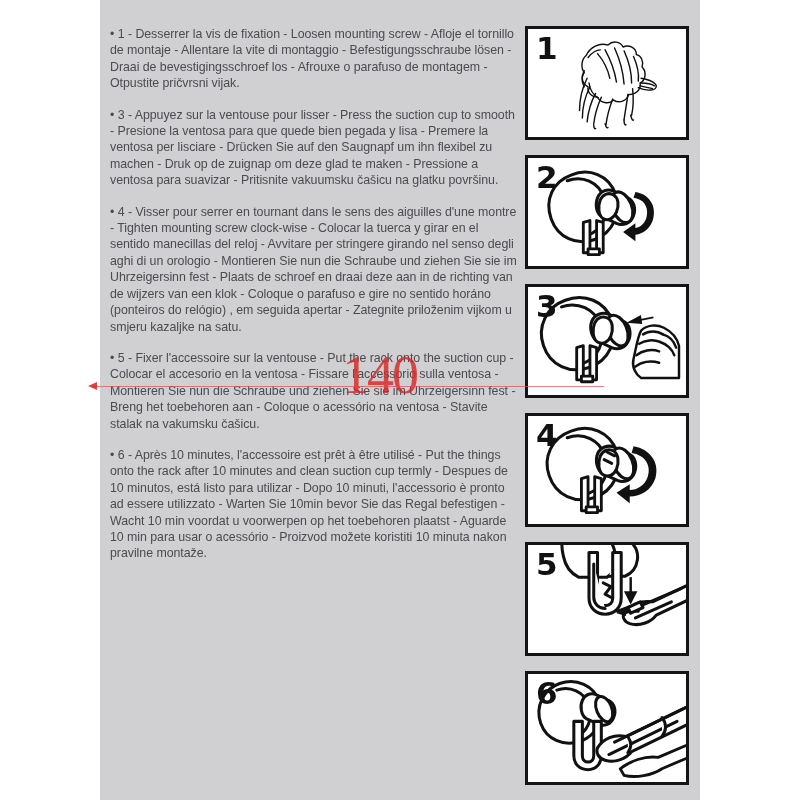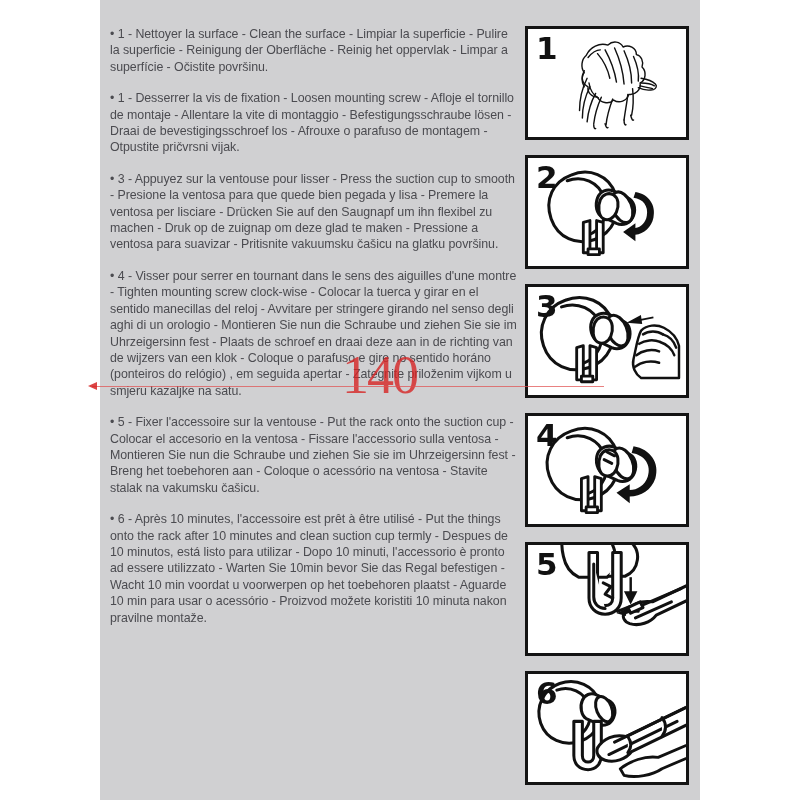--- a/index.html
+++ b/index.html
@@ -115,23 +115,20 @@
   }
 </style>
 </head>
 <body>
 
 <div id="page">
 
   <div id="gray-panel"></div>
 
   <div id="instructions-column">
-    <div class="instruction-block">
-      <p>• 1 - Nettoyer la surface - Clean the surface - Limpiar la superficie - Pulire la superficie - Reinigung der Oberfläche - Reinig het oppervlak - Limpar a superfície - Očistite površinu.</p>
-    </div>
     <div class="instruction-block">
       <p>• 1 - Desserrer la vis de fixation - Loosen mounting screw - Afloje el tornillo de montaje - Allentare la vite di montaggio - Befestigungsschraube lösen - Draai de bevestigingsschroef los -  Afrouxe o parafuso de montagem - Otpustite pričvrsni vijak.</p>
     </div>
     <div class="instruction-block">
       <p>• 3 - Appuyez sur la ventouse pour lisser - Press the suction cup to smooth - Presione la ventosa para que quede bien pegada y lisa - Premere la ventosa per lisciare - Drücken Sie auf den Saugnapf um ihn flexibel zu machen - Druk op de zuignap om deze glad te maken - Pressione a ventosa para suavizar - Pritisnite vakuumsku čašicu na glatku površinu.</p>
     </div>
     <div class="instruction-block">
       <p>• 4 - Visser pour serrer en tournant dans le sens des aiguilles d'une montre - Tighten mounting screw clock-wise - Colocar la tuerca y girar en el sentido manecillas del reloj - Avvitare per stringere girando nel senso degli aghi di un orologio - Montieren Sie nun die Schraube und ziehen Sie sie im Uhrzeigersinn fest - Plaats de schroef en draai deze aan in de richting van de wijzers van een klok - Coloque o parafuso e gire  no sentido horáno (ponteiros do relógio) , em seguida apertar - Zategnite priloženim vijkom u smjeru kazaljke na satu.</p>
     </div>
     <div class="instruction-block">

